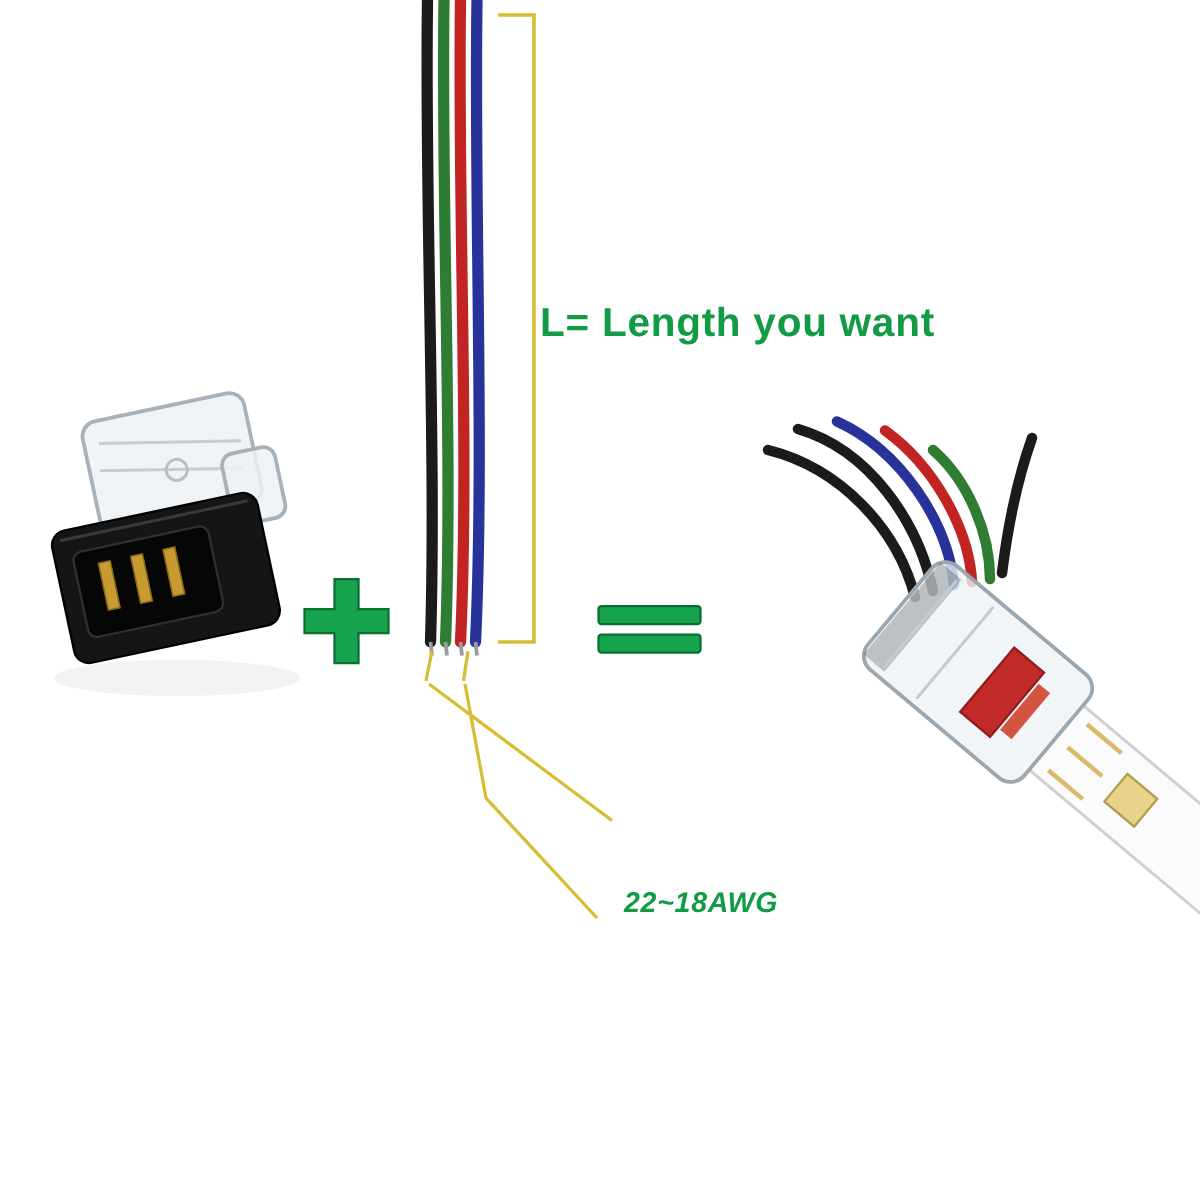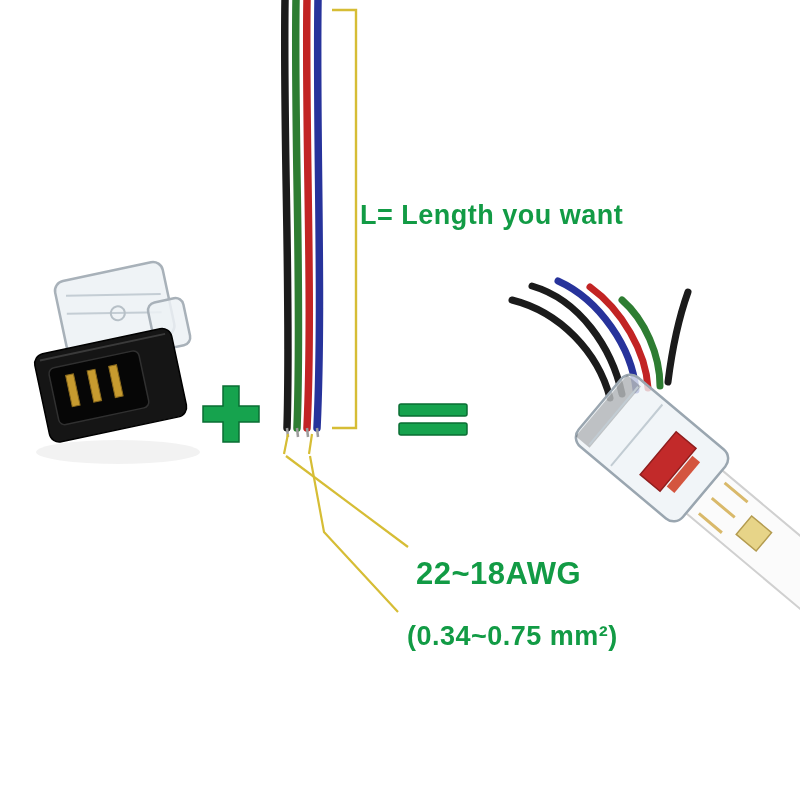--- a/index.html
+++ b/index.html
@@ -7,21 +7,21 @@
     position:relative;width:800px;height:780px;background:#ffffff;
     overflow:hidden;font-family:"Liberation Sans",sans-serif;
   }
   .scene-svg{position:absolute;left:0;top:0;}
   .label{
     position:absolute;color:#129b45;font-weight:bold;white-space:nowrap;
     letter-spacing:0.5px;
   }
   .label-length{left:360px;top:200px;font-size:27px;}
   .label-nostrip{left:423px;top:529px;font-size:28px;}
-  .label-awg{left:416px;top:556px;font-size:31px;}
+  .label-awg{left:416px;top:592px;font-size:19px;font-style:italic;}
   .label-awgrange{left:407px;top:621px;font-size:27px;}
 </style>
 </head>
 <body>
 
 <div class="canvas">
 
   <svg class="scene-svg" width="800" height="800" viewBox="0 0 800 800">
 
     <ellipse cx="118" cy="452" rx="82" ry="12" fill="rgba(0,0,0,0.05)"></ellipse>
@@ -86,15 +86,14 @@
       <path d="M286,456 L408,547"></path>
       <path d="M310,456 L324,532 L398,612"></path>
     </g>
   </svg>
 
   <div class="label label-length">L= Length you want</div>
 
 
   <div class="label label-awg">22~18AWG</div>
 
-  <div class="label label-awgrange">(0.34~0.75 mm²)</div>
 
 </div>
 
 </body></html>

